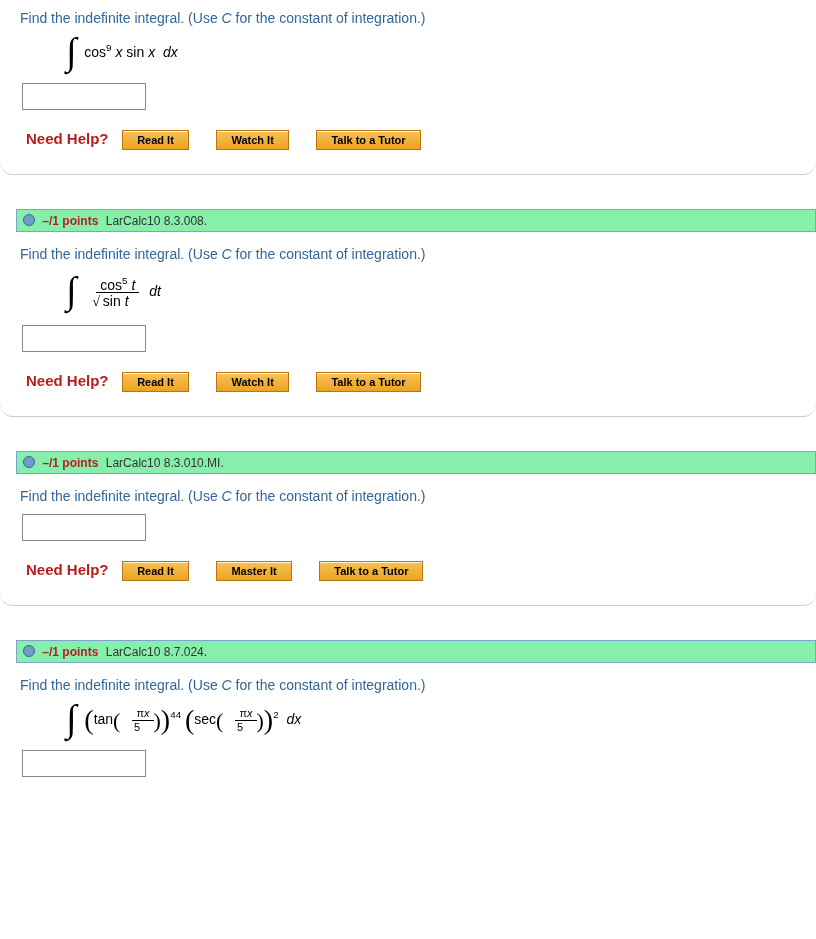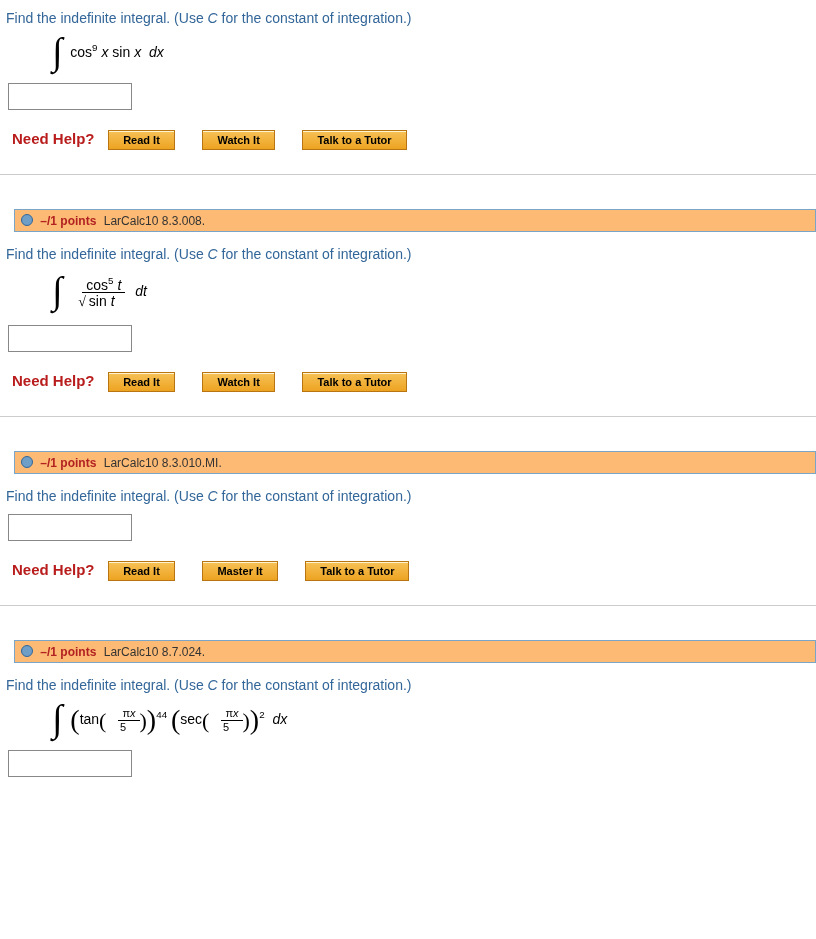--- a/index.html
+++ b/index.html
@@ -4,31 +4,32 @@
 <style>
   body {
     font-family: Verdana, Arial, sans-serif;
     font-size: 13px;
     margin: 0;
     padding: 0;
     color: #000;
     background: #fff;
   }
   .question {
-    padding: 4px 0 20px 2px;
+    padding: 4px 0 20px 16px;
     border-bottom: 1px solid #ccc;
     margin-bottom: 30px;
+    border-radius: 13px;
   }
   .header-bar {
-    background: #fdba74;
+    background: #86efac;
     border: 1px solid #7aa5c6;
     padding: 3px 6px;
     font-size: 12px;
     color: #333;
-    margin: 0 0 8px 12px;
+    margin: 0 0 8px 0;
     position: relative;
   }
   .bullet {
     display:inline-block;
     width:10px;
     height:10px;
     border-radius:50%;
     background:#6f9fc7;
     border:1px solid #336699;
     position:relative;

